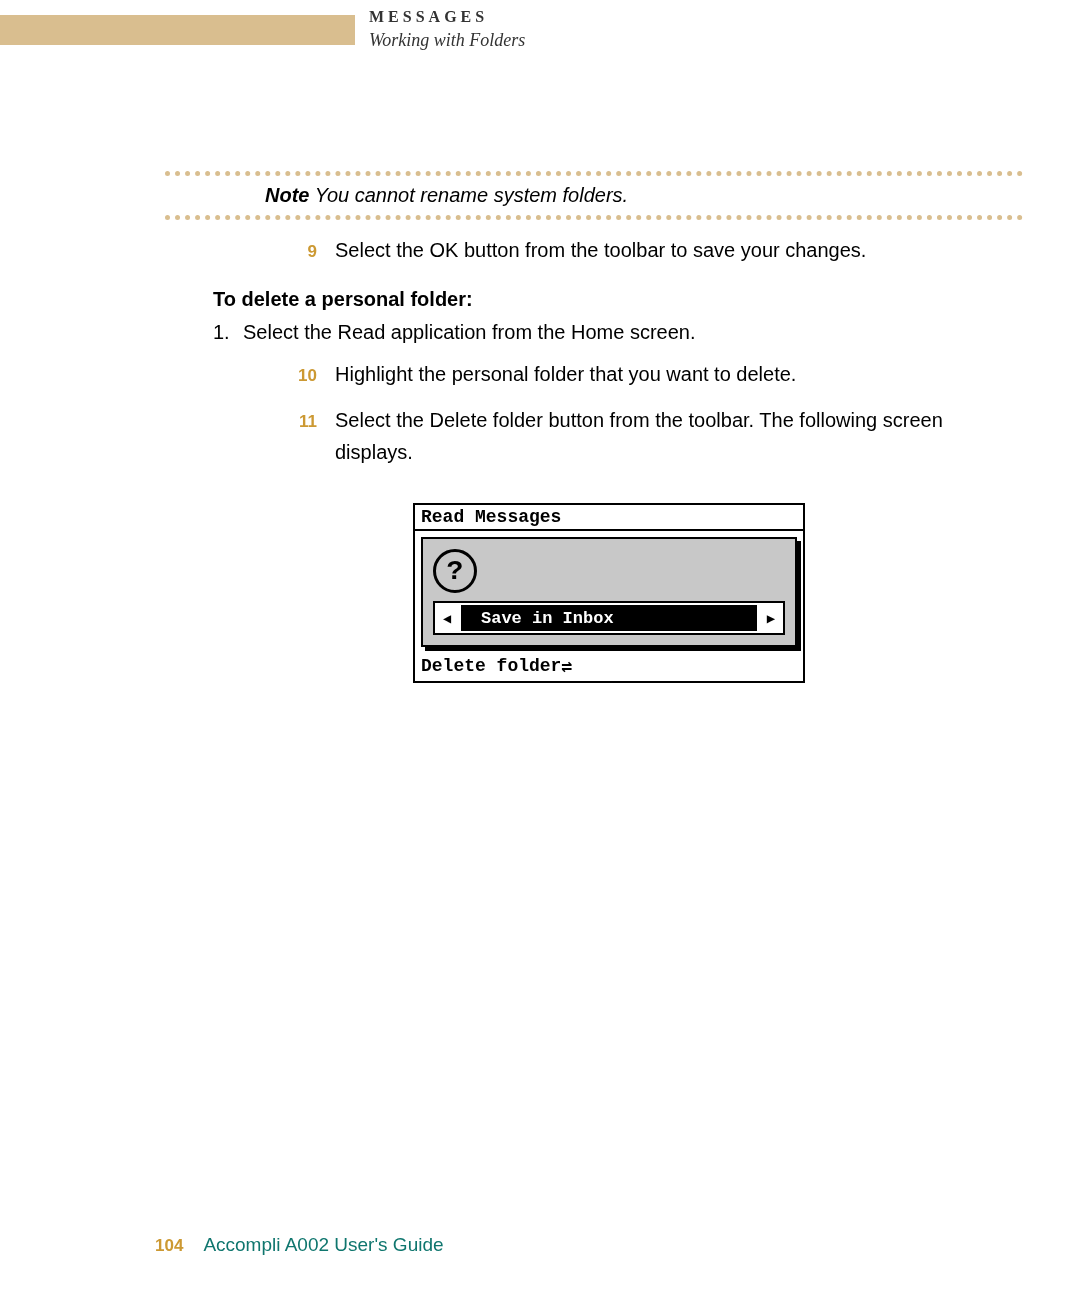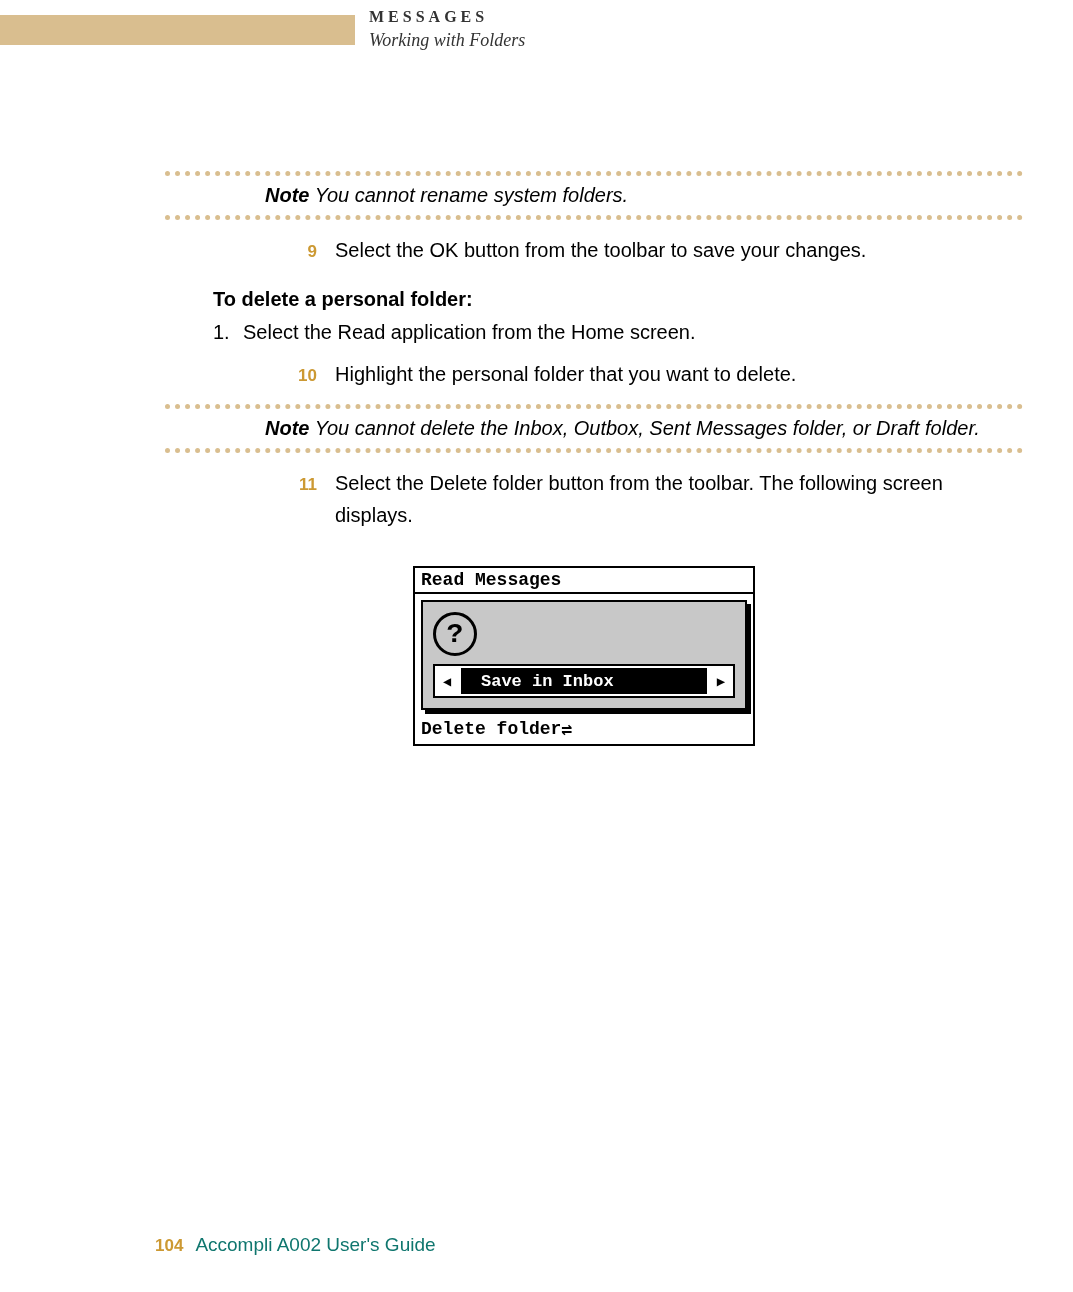--- a/index.html
+++ b/index.html
@@ -96,21 +96,21 @@
     }
     .list-num {
       width: 30px;
       font-size: 20px;
     }
     .list-text {
       font-size: 20px;
     }
     .device-figure {
       margin: 35px 0 0 248px;
-      width: 342px;
+      width: 392px;
     }
     .device-outer {
       border: 2px solid #000;
       background: #fff;
     }
     .device-title {
       font-family: 'Courier New', monospace;
       font-weight: bold;
       font-size: 18px;
       padding: 2px 6px;
@@ -187,21 +187,21 @@
     }
     .swap-icon {
       font-size: 18px;
     }
     .page-footer {
       position: absolute;
       bottom: 36px;
       left: 155px;
       display: flex;
       align-items: baseline;
-      gap: 12px;
+      gap: 20px;
     }
     .page-num {
       font-size: 17px;
       font-weight: bold;
       color: #cc9933;
     }
     .guide-title {
       font-size: 19px;
       color: #0f766e;
     }
@@ -240,27 +240,20 @@
   <div class="list-row">
     <div class="list-num">1.</div>
     <div class="list-text">Select the Read application from the Home screen.</div>
   </div>
 
   <div class="step-row">
     <div class="step-num">10</div>
     <div class="step-text">Highlight the personal folder that you want to delete.</div>
   </div>
 
-  <div class="note-box">
-    <hr class="dotted-border">
-    <div class="note-line">
-      <span class="note-label">Note</span><span class="note-text"> You cannot delete the Inbox, Outbox, Sent Messages folder, or Draft folder.</span>
-    </div>
-    <hr class="dotted-border">
-  </div>
 
   <div class="step-row">
     <div class="step-num">11</div>
     <div class="step-text">Select the Delete folder button from the toolbar. The following screen displays.</div>
   </div>
 
   <div class="device-figure">
     <div class="device-outer">
       <div class="device-title">Read Messages</div>
       <div class="device-mid">

